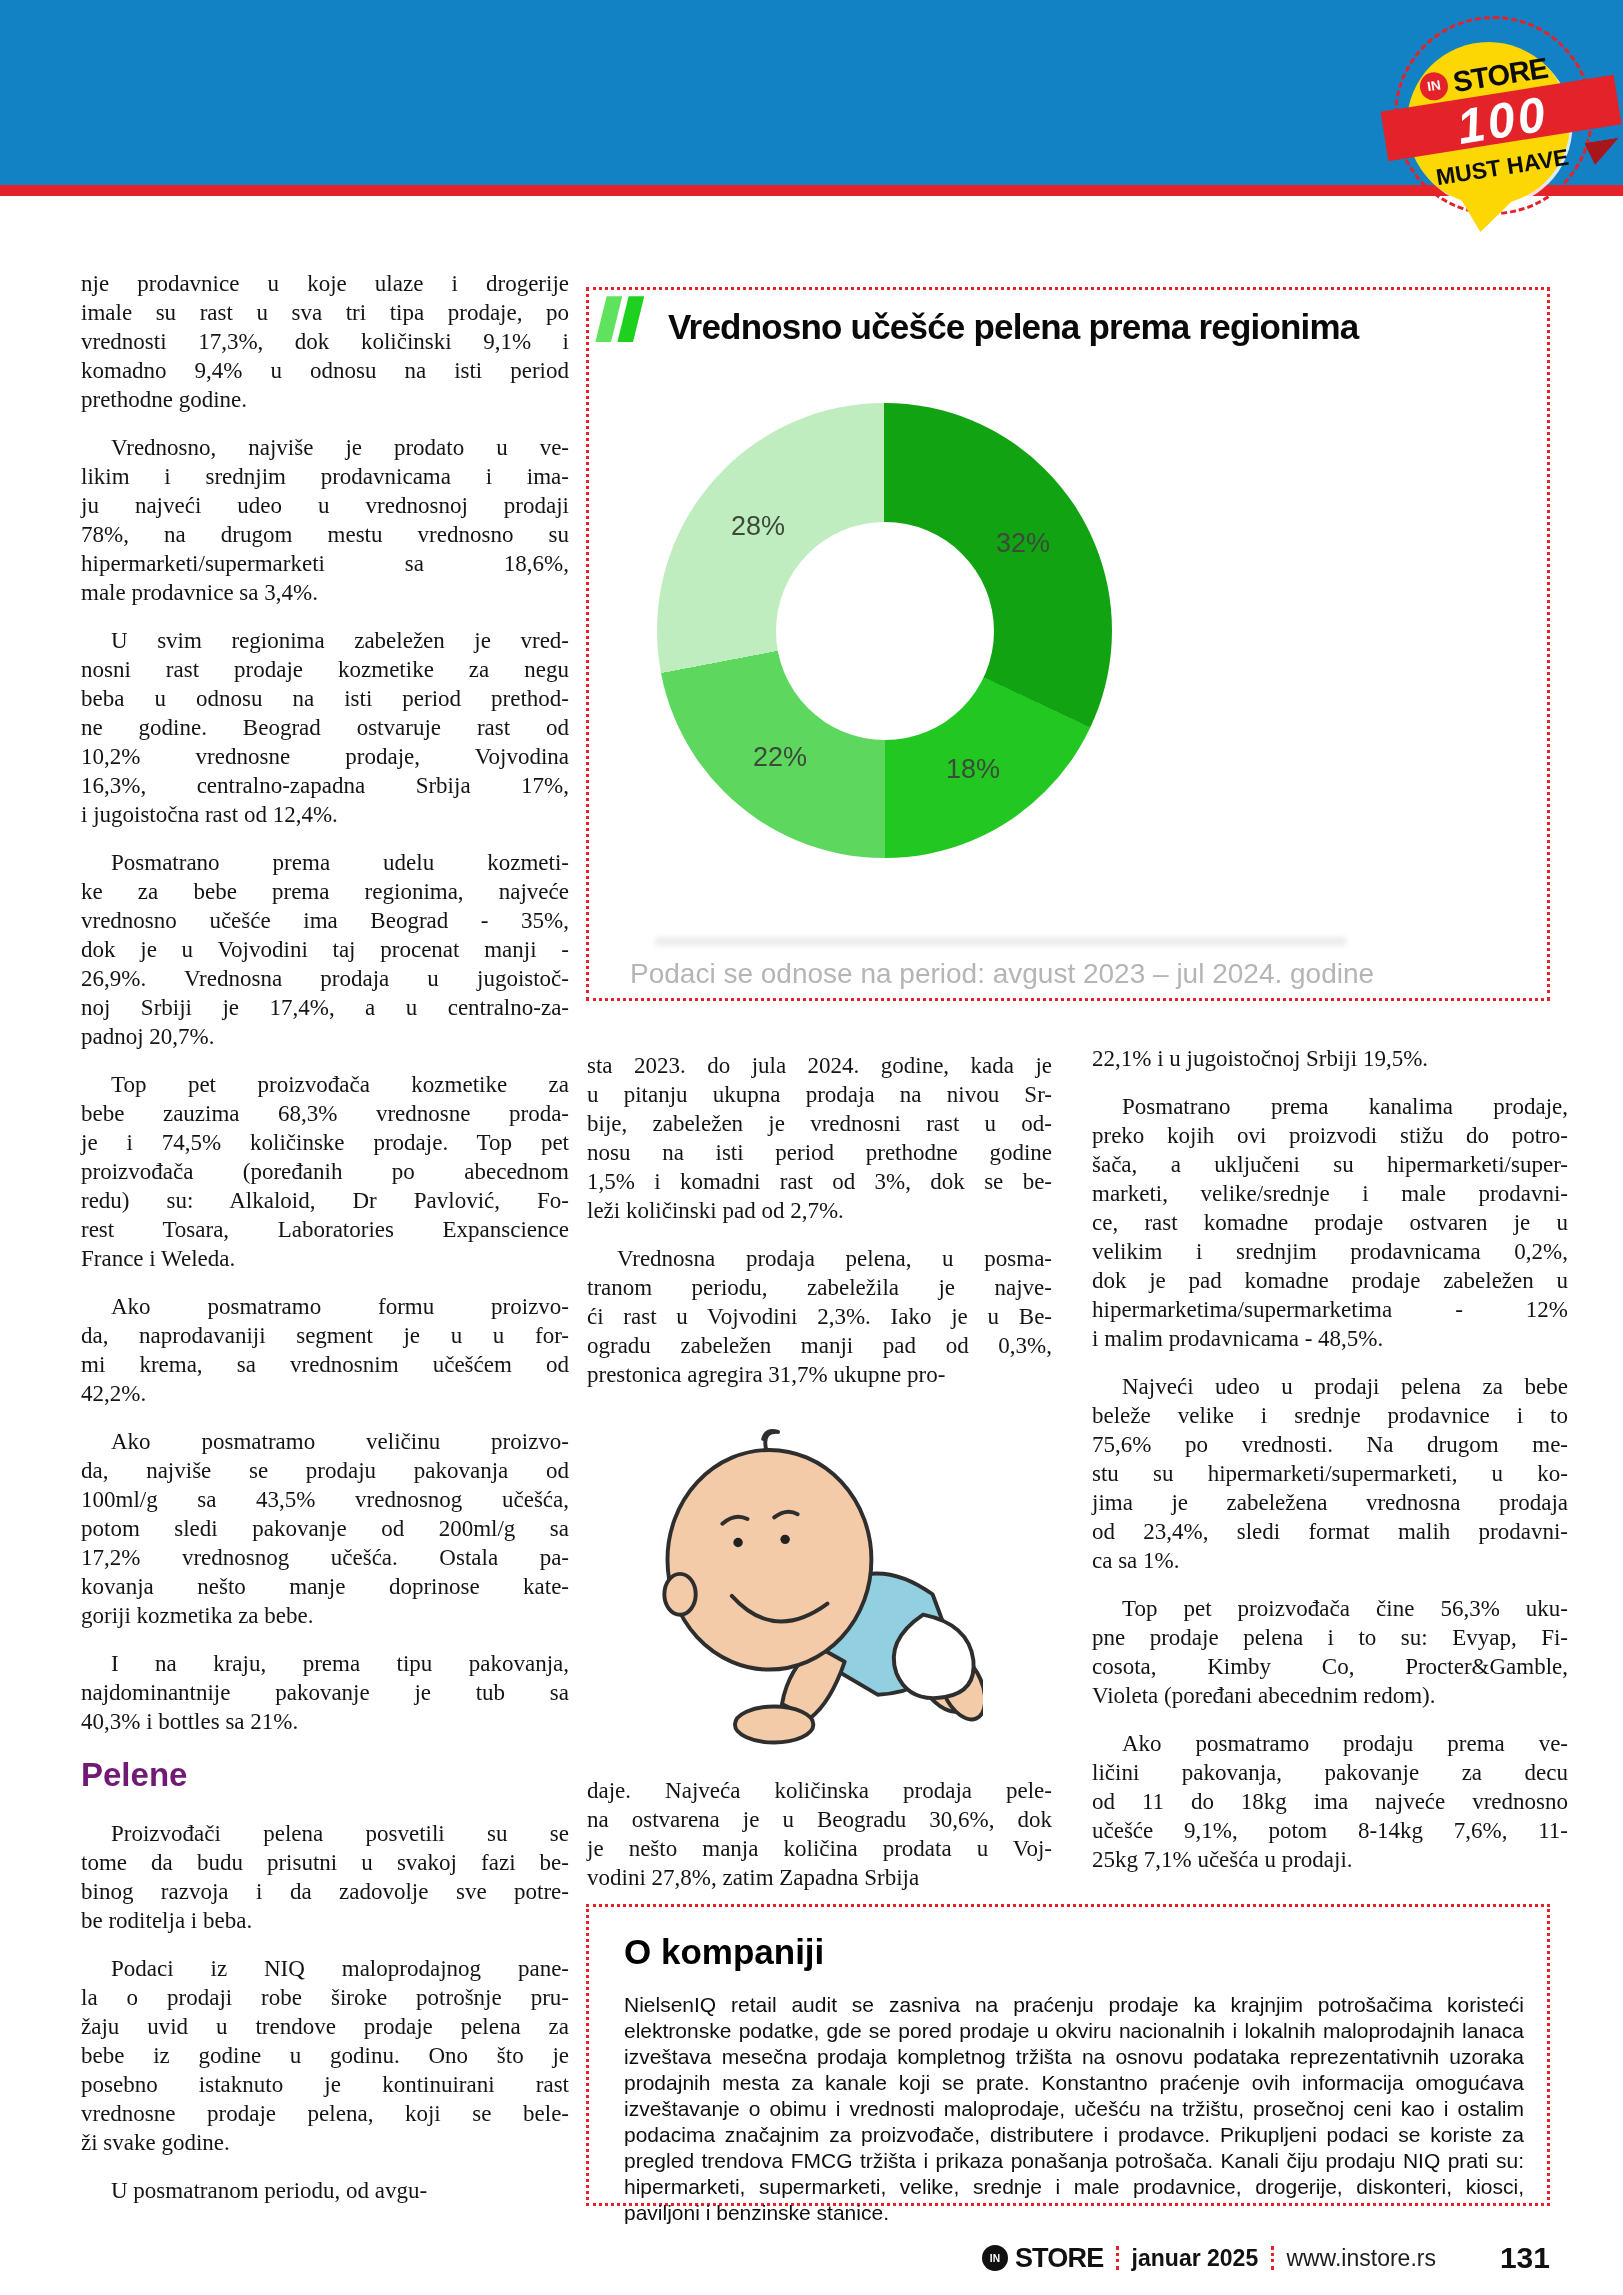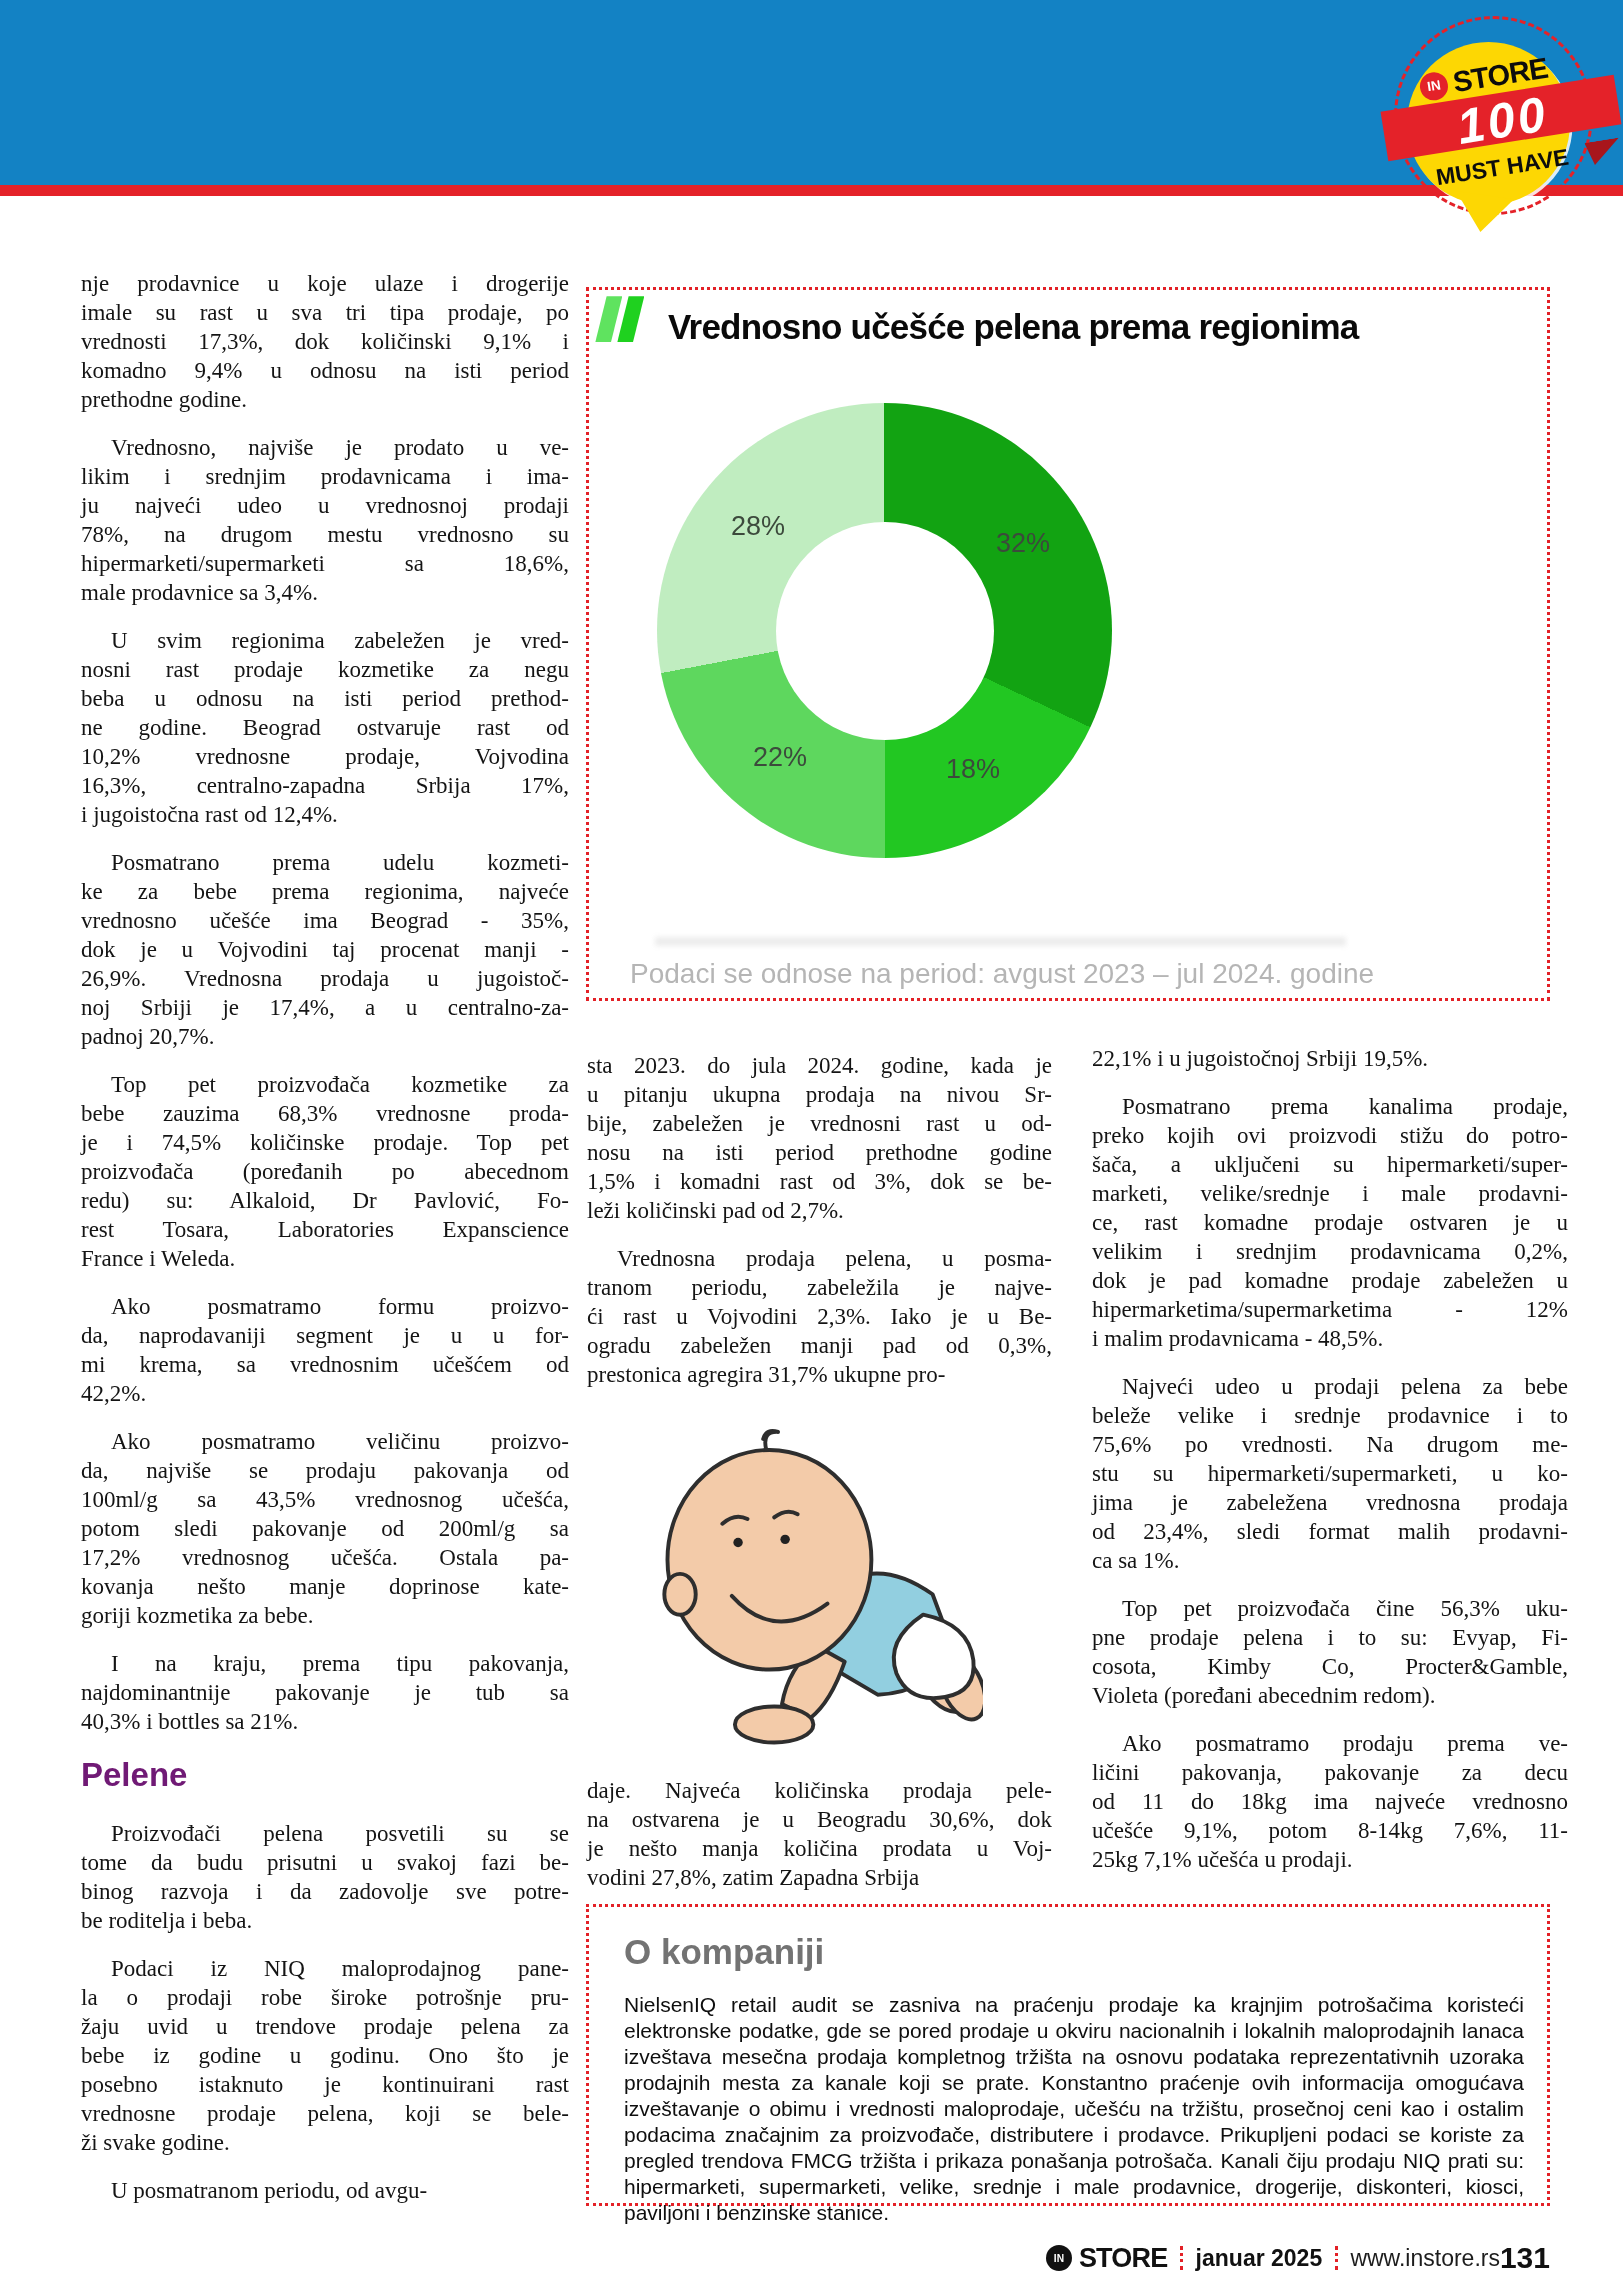--- a/index.html
+++ b/index.html
@@ -56,34 +56,34 @@
   .legend-label{font-size:23.6px;color:#8f8f8f;white-space:nowrap;}
   .caption-ghost{position:absolute;left:66px;top:647px;width:691px;height:9.4px;background:#ededed;filter:blur(2.4px);}
   .chart-caption{position:absolute;left:41px;top:668px;width:880px;font-size:28px;color:#b5b5b5;}
 
   
   .baby{position:absolute;left:650px;top:1428px;width:333px;height:324px;}
 
   
   .about-box{position:absolute;left:586px;top:1904px;width:964px;height:302px;border:3.1px dotted #e32127;
        box-sizing:border-box;font-family:"Liberation Sans",sans-serif;}
-  .about-title{position:absolute;left:35px;top:25px;font-weight:700;font-size:35px;color:#737373;}
+  .about-title{position:absolute;left:35px;top:25px;font-weight:700;font-size:35px;color:#000000;}
   .about-body{position:absolute;left:35px;top:85px;width:900px;font-size:21px;line-height:26px;color:#0e0e0e;
        text-align:justify;}
 
   
   .footer{position:absolute;top:2241px;right:73px;display:flex;align-items:center;
        font-family:"Liberation Sans",sans-serif;color:#111;}
   .footer-logo-circle{width:26px;height:26px;background:#111;border-radius:50%;color:#fff;
        font-weight:700;font-size:10.2px;display:flex;align-items:center;justify-content:center;}
   .footer-brand{font-weight:700;font-size:27px;letter-spacing:-0.8px;margin-left:7px;}
   .footer-sep{width:0;height:23.6px;border-left:3.1px dotted #e32127;margin:0 12.6px;}
   .footer-issue{font-weight:700;font-size:23px;}
   .footer-site{font-size:23px;color:#1c1c1c;}
-  .footer-page{font-weight:700;font-size:30px;}
+  .footer-page{font-weight:700;font-size:30px;margin-left:64px;}
 </style>
 </head>
 <body>
 
 <div class="page">
 
   <div class="top-band"></div>
   <div class="top-stripe"></div>
 
   <div class="badge">

